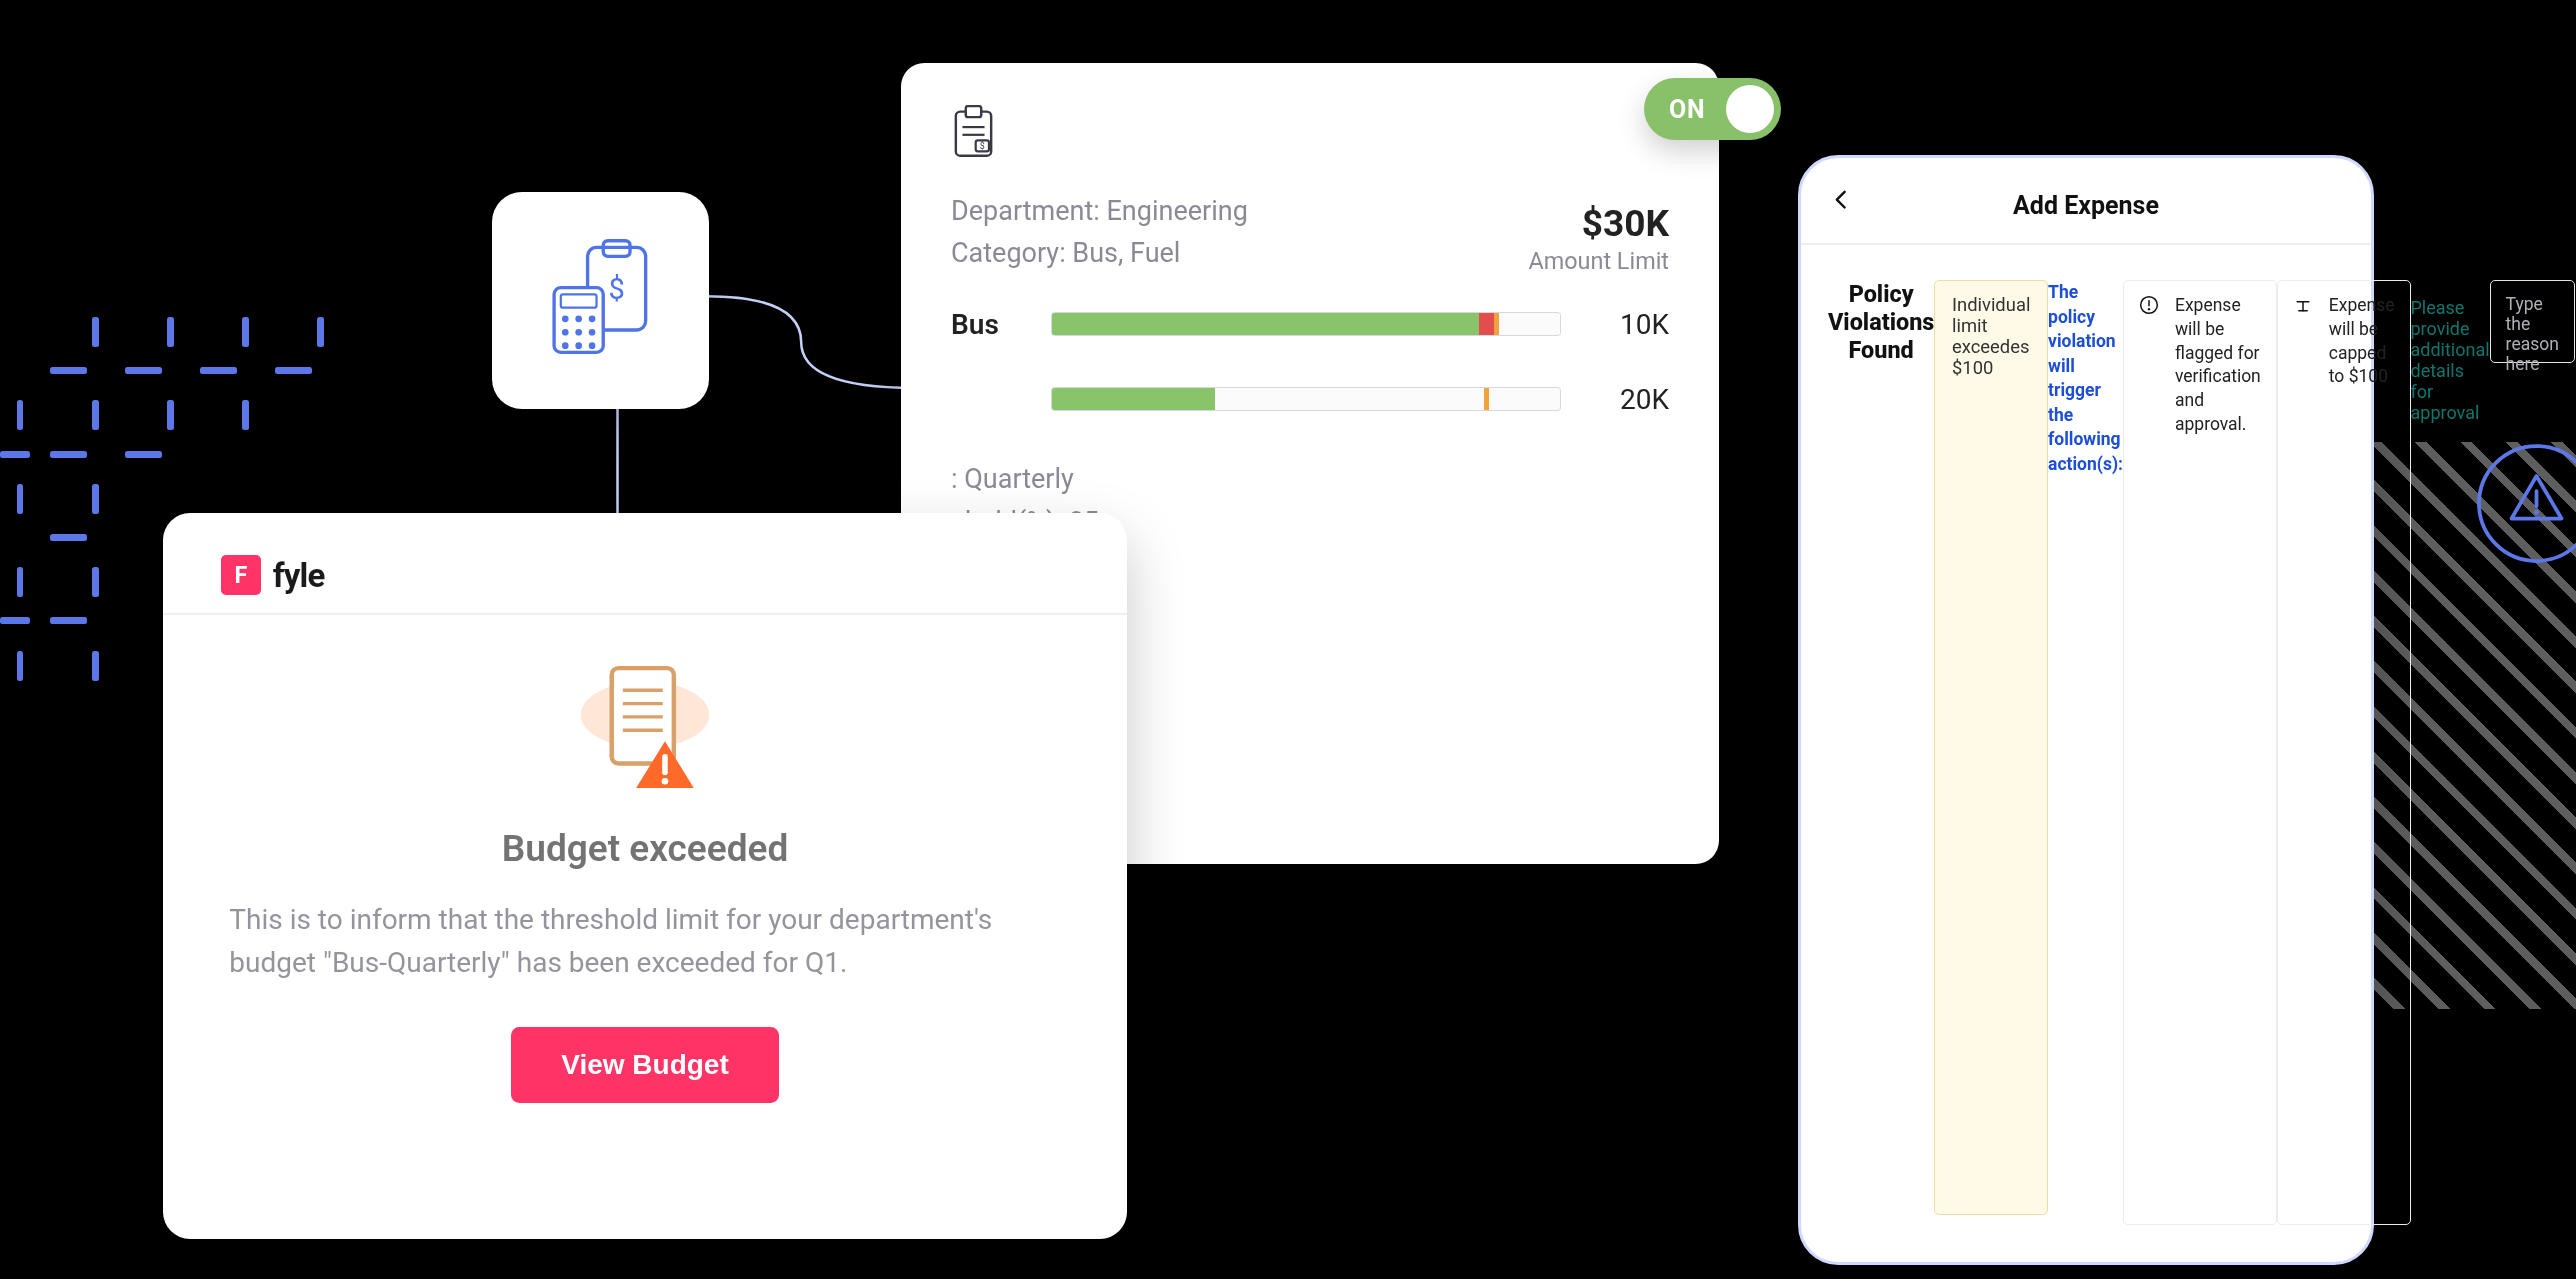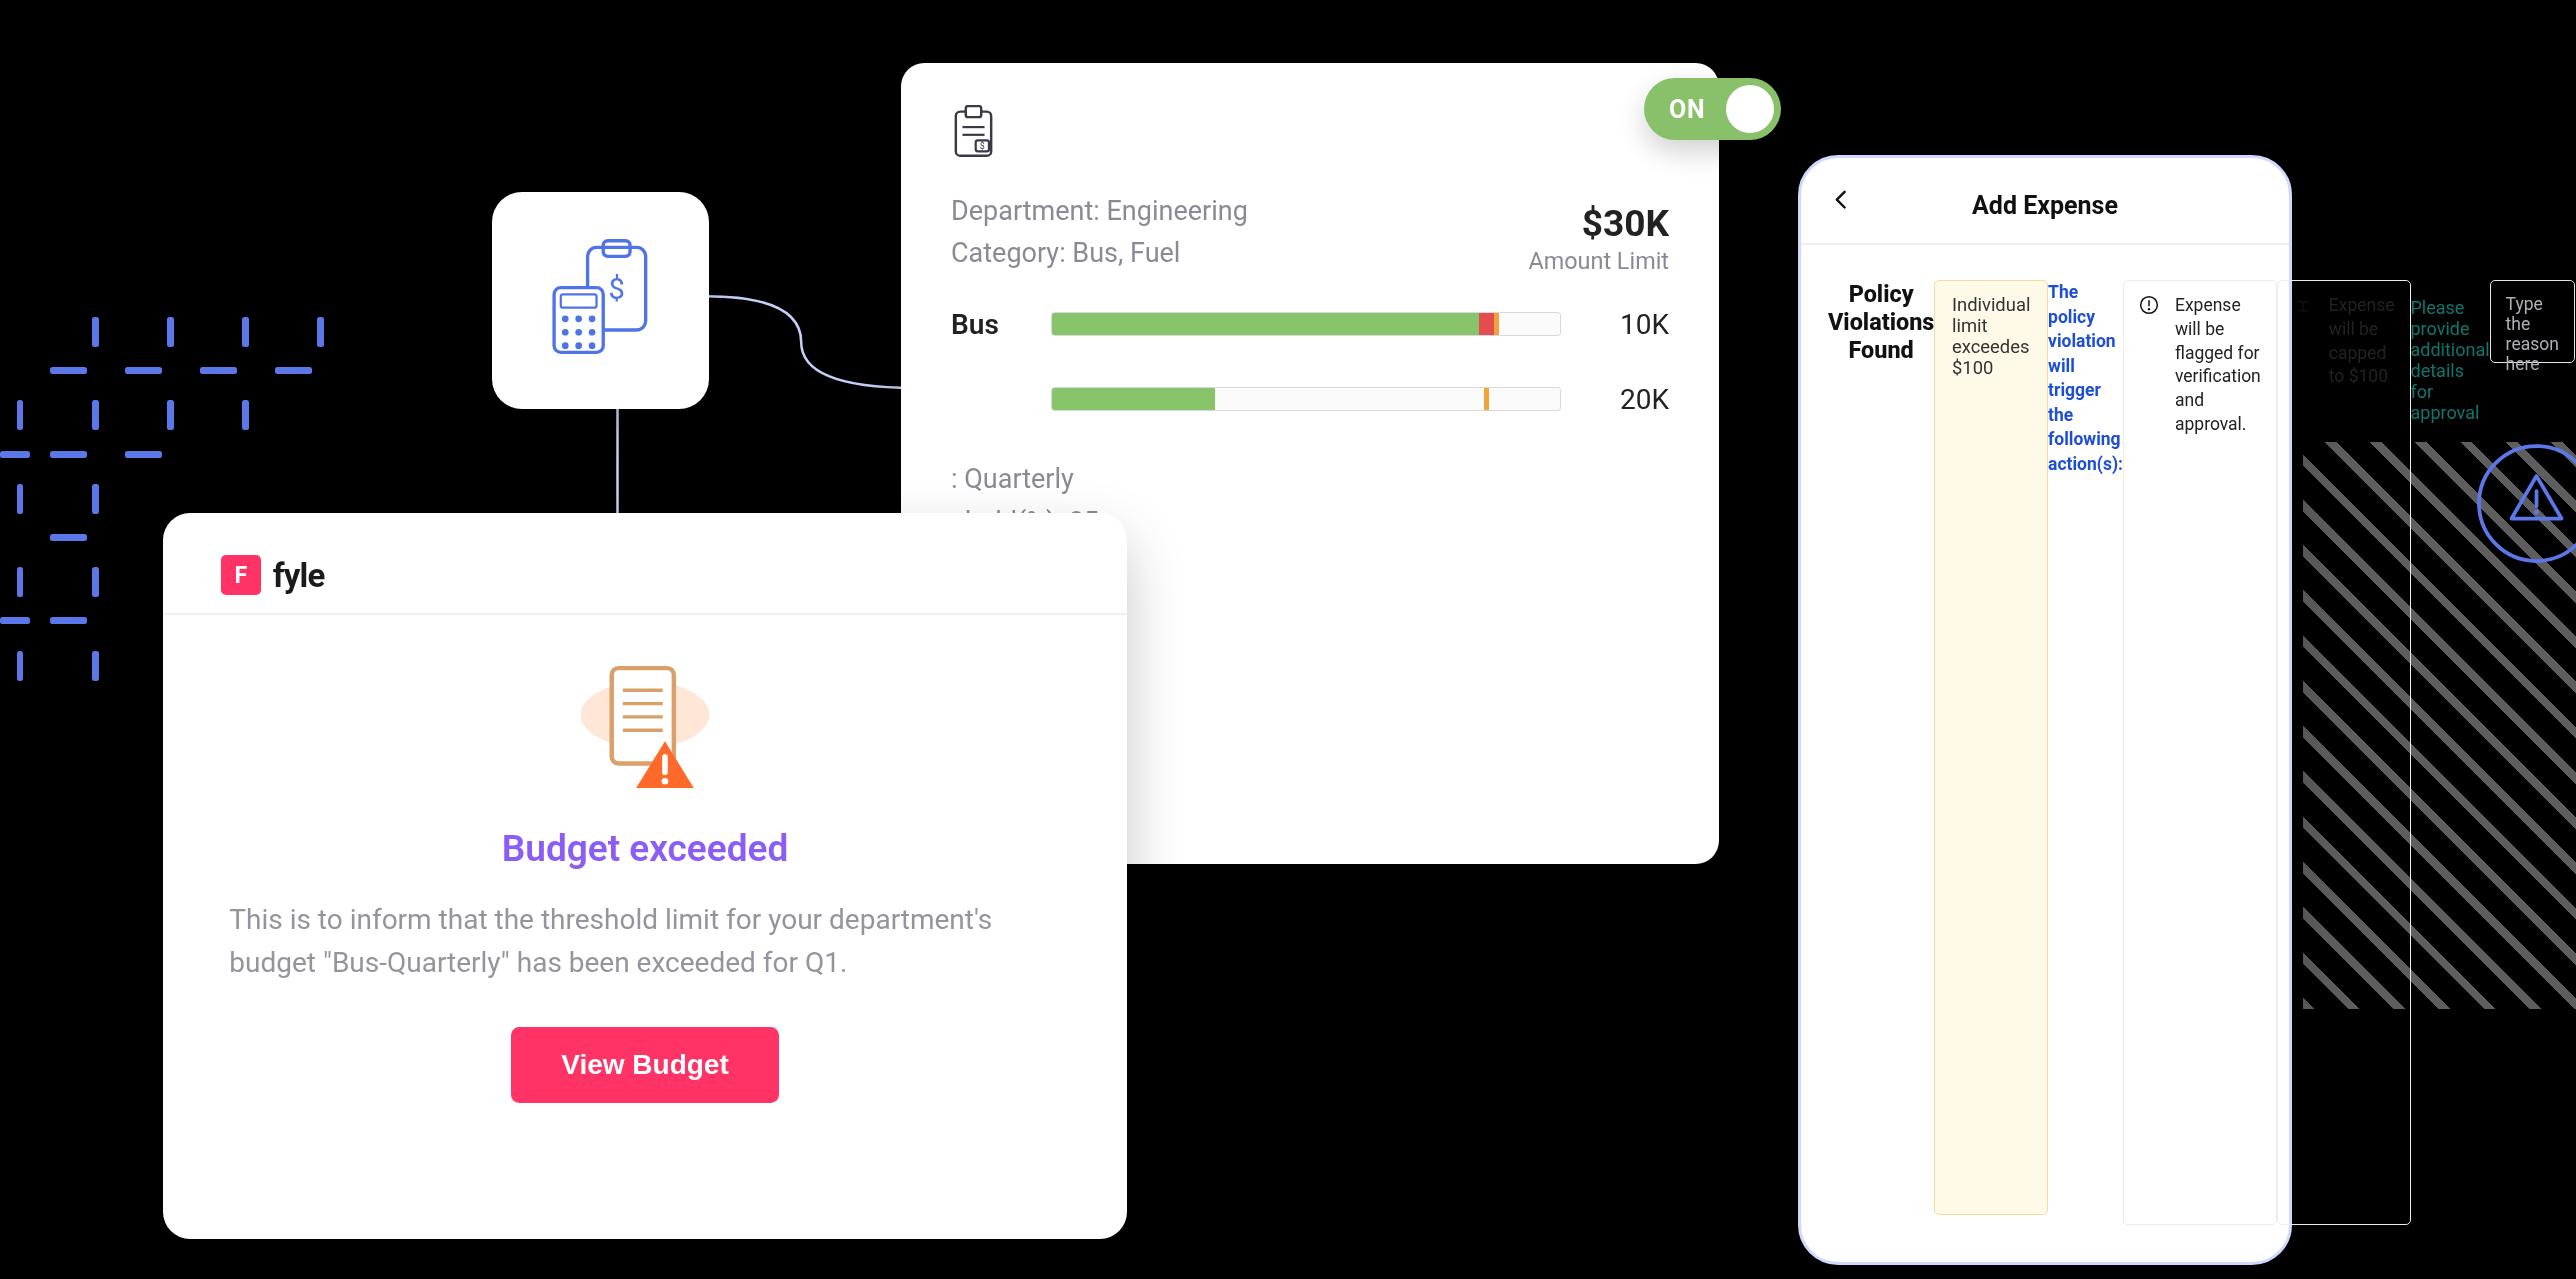--- a/index.html
+++ b/index.html
@@ -79,21 +79,21 @@
   .notif-logo { display: flex; align-items: center; gap: 11.7px; margin-bottom: 18.4px; }
   .notif-logo-mark {
     width: 40px; height: 40px; background: #ff3366; border-radius: 5px;
     display: flex; align-items: center; justify-content: center;
     color: #fff; font-weight: 700; font-size: 23.4px;
   }
   .notif-logo-text { font-size: 33px; font-weight: 700; color: #1a1a1a; letter-spacing: -0.8px; }
   .notif-divider { height: 1.7px; background: #f0f0f2; margin: 0 -58px; }
   .notif-body { display: flex; flex-direction: column; align-items: center; margin-top: 42px; flex: 1; }
   .notif-icon-wrap { position: relative; margin-bottom: 25px; }
-  .notif-title { font-size: 37px; font-weight: 600; color: #8b5cf6; margin-bottom: 28px; }
+  .notif-title { font-size: 37px; font-weight: 600; color: #737373; margin-bottom: 28px; }
   .notif-text { font-size: 28px; line-height: 1.55; color: #94949e; text-align: left; width: 100%; padding: 0 8.3px; margin-bottom: 42px; }
   .notif-button {
     background: #ff3366; color: #fff; font-size: 28px; font-weight: 600;
     padding: 22px 50px; border: none; border-radius: 8.3px; cursor: pointer;
   }
 
   
   .budget-card {
     position: absolute;
     top: 63px;
@@ -137,21 +137,21 @@
     cursor: pointer;
   }
   .toggle-label { color: #fff; font-weight: 700; font-size: 25px; margin-left: 25px; letter-spacing: 0.8px; }
   .toggle-knob { width: 48px; height: 48px; background: #fff; border-radius: 50%; margin-left: auto; margin-right: 6.7px; }
 
   
   .phone {
     position: absolute;
     top: 155px;
     left: 1798px;
-    width: 494px;
+    width: 576px;
     height: 1110px;
     background: #fff;
     border: 3.3px solid #cfd8ff;
     border-radius: 40px;
     box-shadow: 0 25px 67px rgba(0,0,0,.22);
     padding: 28px 27px 25px 27px;
     display: flex; flex-direction: column;
   }
   .phone-header { display: flex; align-items: center; justify-content: center; position: relative; padding: 5px 0 23.4px; }
   .phone-back { position: absolute; left: 1.7px; top: 1.7px; cursor: pointer; }

